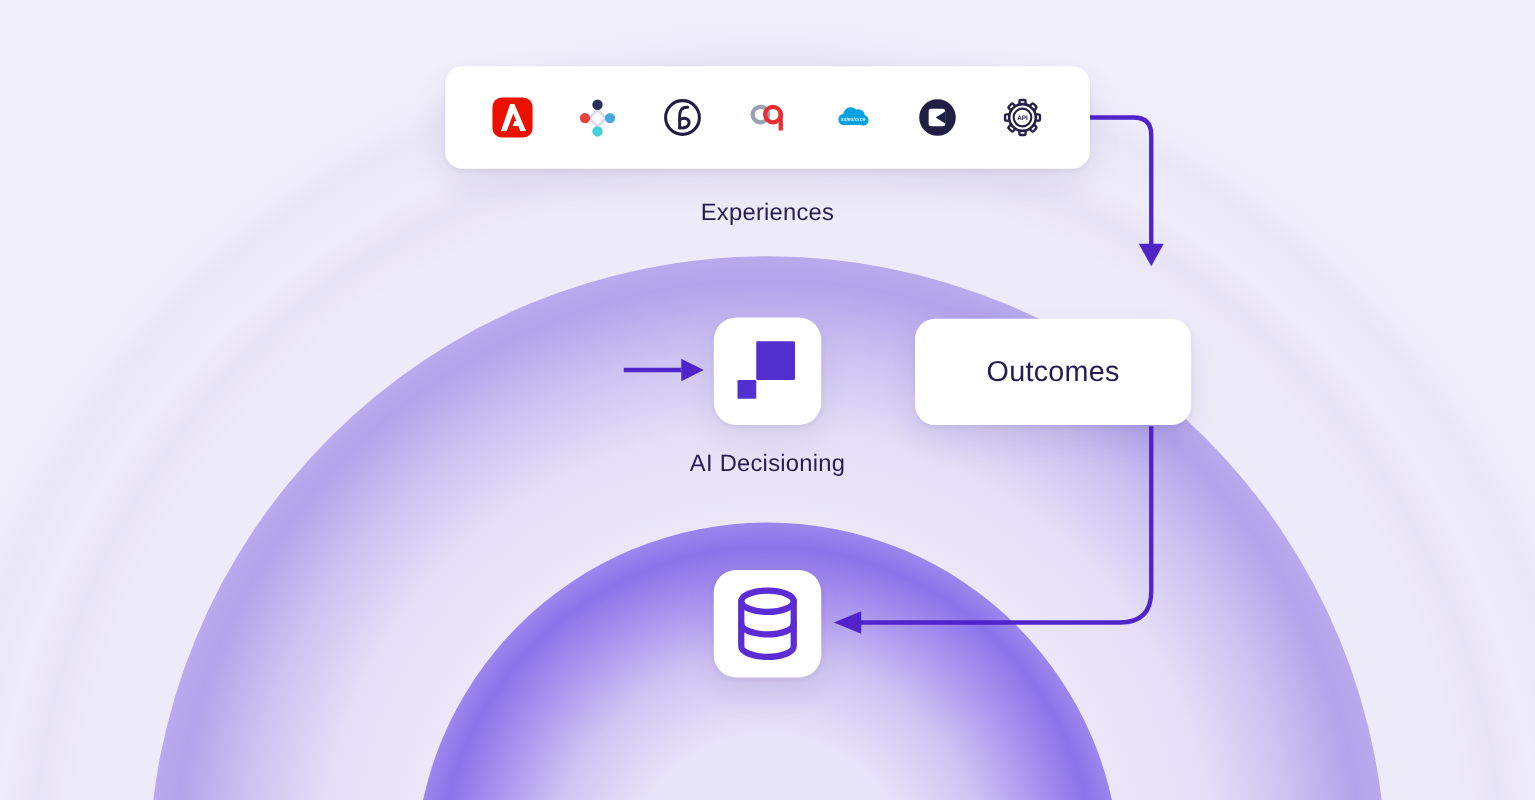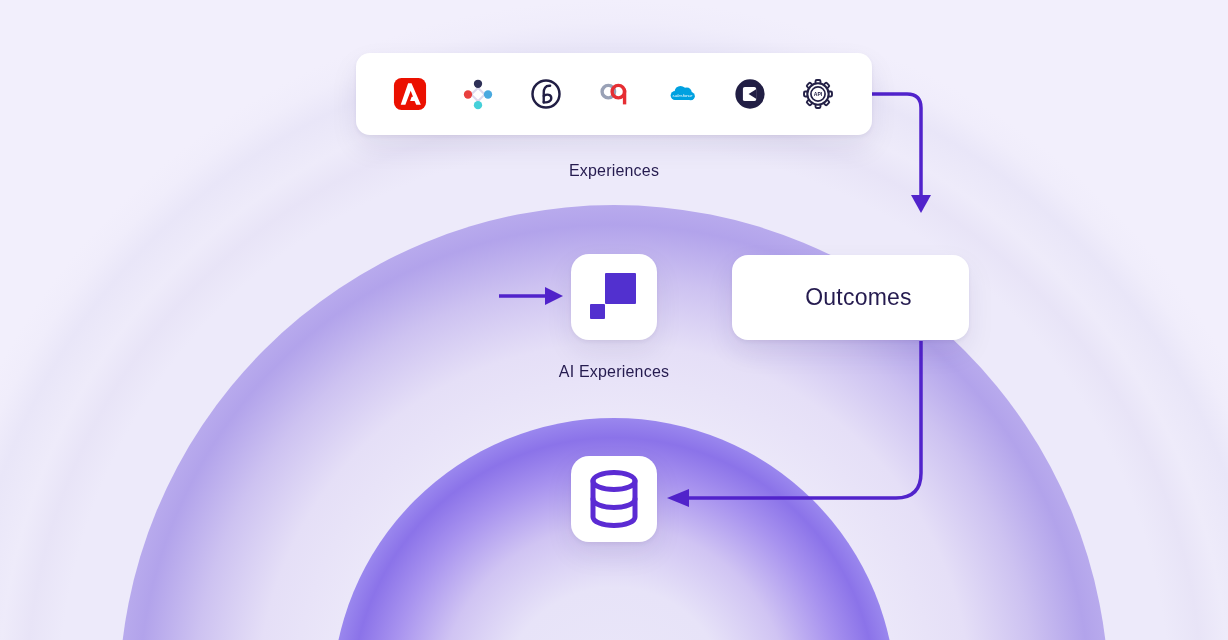--- a/index.html
+++ b/index.html
@@ -28,28 +28,28 @@
     position:absolute;background:#fff;z-index:3;
     box-shadow:0 2px 4px rgba(40,25,90,.06),0 12px 28px rgba(40,25,90,.08);
   }
   .logos-card{
     left:356px;top:53px;width:516px;height:82px;border-radius:14px;
     display:flex;align-items:center;justify-content:center;gap:34px;
   }
   .logo{width:34px;height:34px;display:block;}
   .label{
     position:absolute;left:0;width:1228px;text-align:center;z-index:3;
-    color:#251b4f;font-size:16px;line-height:28px;font-weight:500;letter-spacing:.2px;
+    color:#251b4f;font-size:19px;line-height:28px;font-weight:500;letter-spacing:.2px;
   }
   .node-card{
     display:flex;align-items:center;justify-content:center;text-align:center;
     color:#251b4f;font-size:23px;line-height:29px;font-weight:500;letter-spacing:.2px;
   }
   .goals-card{left:280px;top:254px;width:217px;height:85px;border-radius:16px;}
-  .outcomes-card{left:732px;top:255px;width:221px;height:85px;border-radius:16px;padding-left:16px;}
+  .outcomes-card{left:732px;top:255px;width:221px;height:85px;border-radius:16px;}
   .icon-card{width:86px;height:86px;border-radius:18px;display:flex;align-items:center;justify-content:center;}
   .ai-card{left:571px;top:254px;}
   .data-card{left:571px;top:456px;}
 </style>
 </head>
 <body>
 
 <div class="stage">
 
   <div class="bg-circle ring-outer"></div>
@@ -136,21 +136,21 @@
 
   <div class="label" style="top:157px">Experiences</div>
 
 
   <div class="card icon-card ai-card">
     <svg width="86" height="86" viewBox="0 0 86 86">
       <rect x="34" y="19" width="31" height="31" rx="1" fill="#5230cf"></rect>
       <rect x="19" y="50" width="15" height="15" rx="1" fill="#5230cf"></rect>
     </svg>
   </div>
-  <div class="label" style="top:358px">AI Experiences</div>
+  <div class="label" style="top:358px">AI Decisioning</div>
 
   <div class="card node-card outcomes-card">
     <span>Outcomes</span>
   </div>
 
   <div class="card icon-card data-card">
     <svg width="86" height="86" viewBox="0 0 86 86">
       <g fill="none" stroke="#5b2bd3" stroke-width="5" stroke-linecap="round" stroke-linejoin="round">
         <ellipse cx="43" cy="25" rx="21" ry="8.5"></ellipse>
         <path d="M22 25 V61 A21 8.5 0 0 0 64 61 V25"></path>

